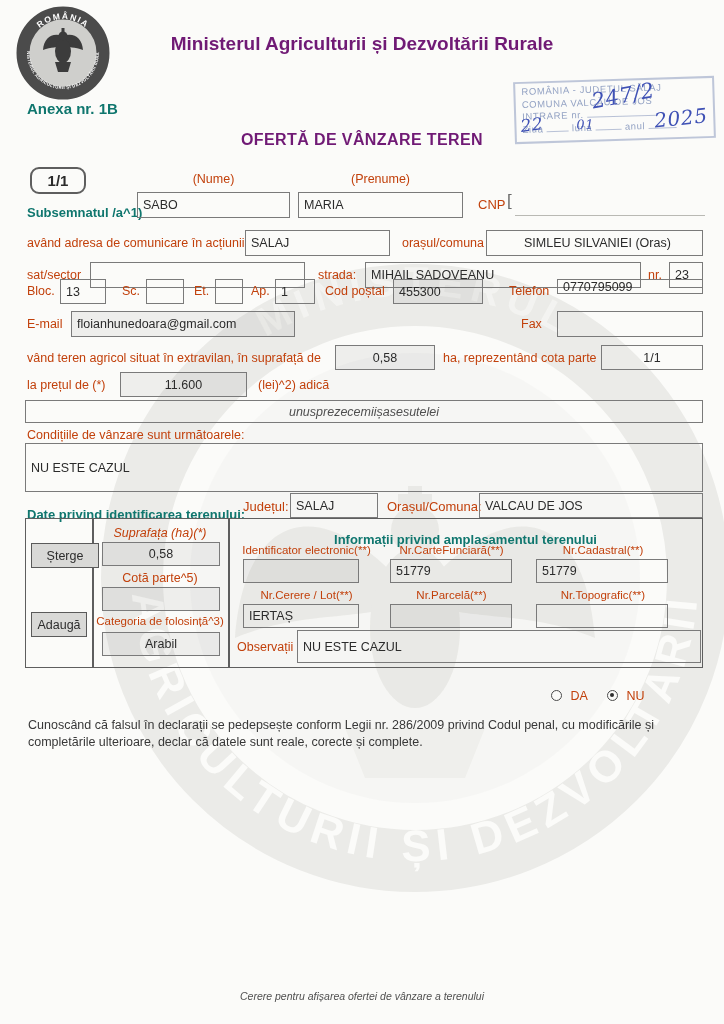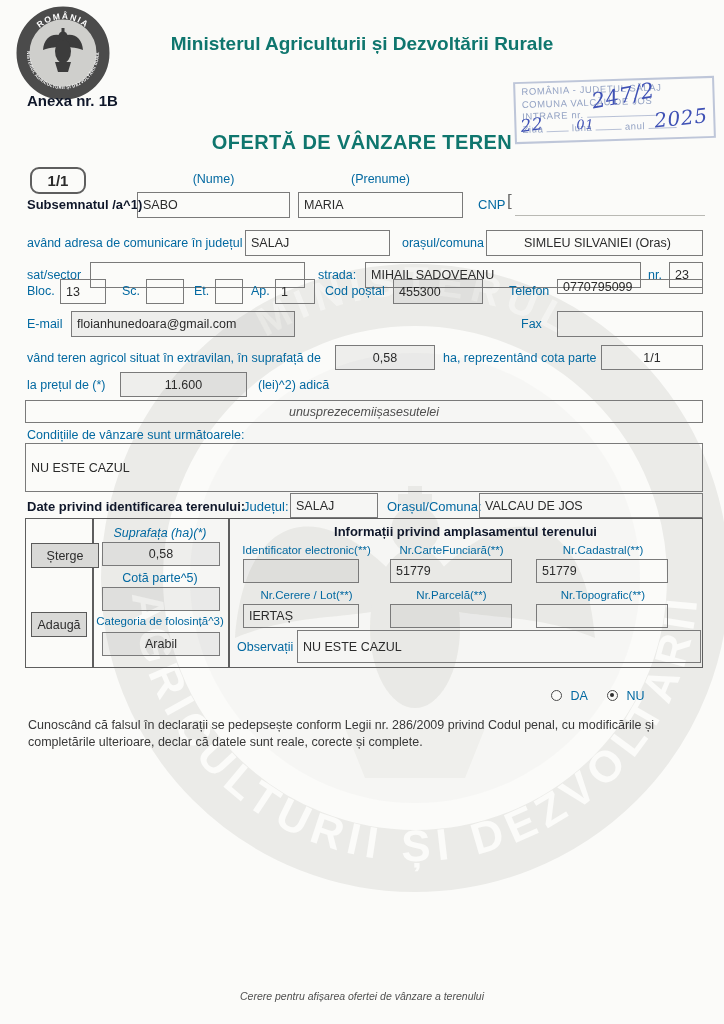--- a/index.html
+++ b/index.html
@@ -2,39 +2,39 @@
 <html><head>
 <meta charset="utf-8">
 <style>
   html,body{margin:0;padding:0;background:#9a9a9a;}
   #page{
     position:relative; width:724px; height:1024px; margin:0 auto;
     background:#fbfbf9; overflow:hidden;
     font-family:"Liberation Sans", sans-serif; color:#3a3a3a;
   }
   .abs{position:absolute;}
-  .lbl{position:absolute; font-size:12.5px; color:#0369a1; white-space:nowrap;}
-  .lbl.b{font-weight:bold; color:#0f172a;}
+  .lbl{position:absolute; font-size:12.5px; color:#c2410c; white-space:nowrap;}
+  .lbl.b{font-weight:bold; color:#0f766e;margin-top:8px;}
   .lbl.sm{font-size:11.5px;}
   .lbl.ctr{text-align:center;}
   .box{
     position:absolute; border:1.6px solid #7a7a7a; box-sizing:border-box;
     font-size:12.5px; color:#2b2b2b; display:flex; align-items:center;
     padding:0 5px; background:transparent; white-space:nowrap; overflow:hidden;
   }
   .box.c{justify-content:center; padding:0 2px;}
   .box.tint{background:rgba(110,110,110,0.09);}
   .box.dark{border-color:#5e5e5e;}
   .btn{
     position:absolute; box-sizing:border-box; border:1.8px solid #5a5a5a;
     background:#d9d9d7; font-size:12.5px; color:#2d2d2d;
     display:flex; align-items:center; justify-content:center; cursor:pointer;
   }
   .vline{position:absolute; width:1.6px; background:#5e5e5e;}
-  .title{position:absolute; left:0; right:0; text-align:center; font-weight:bold; color:#0f766e;}
+  .title{position:absolute; left:0; right:0; text-align:center; font-weight:bold; color:#701a75;}
   .radio{display:inline-block; width:11px; height:11px; border:1.6px solid #4a4a4a;
     border-radius:50%; box-sizing:border-box; vertical-align:-1px; background:#fbfbf9;}
   .radio.checked::after{content:""; display:block; width:4.6px; height:4.6px;
     background:#2f2f2f; border-radius:50%; margin:1.6px 0 0 1.6px;}
   .stamp{
     position:absolute; left:514px; top:79px; width:201px; height:62px;
     border:2px solid rgba(130,145,185,0.5); transform:rotate(-1.8deg);
     box-sizing:border-box; padding:2px 6px; color:#94a3c4;
     font-size:9.5px; letter-spacing:0.6px; line-height:1.32; white-space:nowrap;
   }
@@ -110,35 +110,35 @@
       <span>Ziua</span> <span class="blank" style="width:22px;"></span>
       <span>luna</span> <span class="blank" style="width:26px;"></span>
       <span>anul</span> <span class="blank" style="width:28px;"></span>
     </div>
     <span class="hw" style="left:76px; top:2px; font-size:21px; transform:rotate(-9deg);">247/2</span>
     <span class="hw" style="left:4px; top:30px; font-size:17px; transform:rotate(-5deg);">22</span>
     <span class="hw" style="left:60px; top:34px; font-size:13px;">01</span>
     <span class="hw" style="left:138px; top:26px; font-size:20px; transform:rotate(-4deg);">2025</span>
   </div>
 
-  <div class="title" style="top:131px; font-size:20px; letter-spacing:0.4px;">OFERTĂ DE VÂNZARE TEREN</div>
+  <div class="title" style="top:131px; font-size:16px; letter-spacing:0.4px;">OFERTĂ DE VÂNZARE TEREN</div>
 
   <div class="box c dark" style="left:30px; top:167px; width:56px; height:27px; border-width:2px; border-radius:9px; font-weight:bold; font-size:15px;">1/1</div>
 
   <div class="lbl ctr" style="left:137px; top:172px; width:153px;">(Nume)</div>
   <div class="lbl ctr" style="left:298px; top:172px; width:165px;">(Prenume)</div>
 
   <div class="lbl b" style="left:27px; top:197px; font-size:13px;">Subsemnatul /a^1)</div>
   <div class="box" style="left:298px; top:192px; width:165px; height:26px;">MARIA</div>
   <div class="box" style="left:137px; top:192px; width:153px; height:26px;">SABO</div>
   <div class="lbl" style="left:478px; top:197px; font-size:13px;">CNP</div>
   <div class="lbl" style="left:507px; top:191px; font-size:17px; color:#6a6a6a;">[</div>
   <div class="cnpline" style="left:515px; top:195px; width:190px; height:20px;"></div>
 
-  <div class="lbl" style="left:27px; top:236px;">având adresa de comunicare în județul</div>
+  <div class="lbl" style="left:27px; top:236px;">având adresa de comunicare în acțiunii</div>
   <div class="box" style="left:245px; top:230px; width:145px; height:26px;">SALAJ</div>
   <div class="lbl" style="left:402px; top:236px;">orașul/comuna</div>
   <div class="box" style="left:486px; top:230px; width:217px; height:26px;padding-left:37px;">SIMLEU SILVANIEI (Oras)</div>
 
   <div class="lbl" style="left:27px; top:268px;">sat/sector</div>
   <div class="box" style="left:90px; top:262px; width:215px; height:26px;"></div>
   <div class="lbl" style="left:318px; top:268px;">strada:</div>
   <div class="box" style="left:365px; top:262px; width:276px; height:26px;">MIHAIL SADOVEANU</div>
   <div class="lbl" style="left:648px; top:268px;">nr.</div>
   <div class="box" style="left:669px; top:262px; width:34px; height:26px;">23</div>

